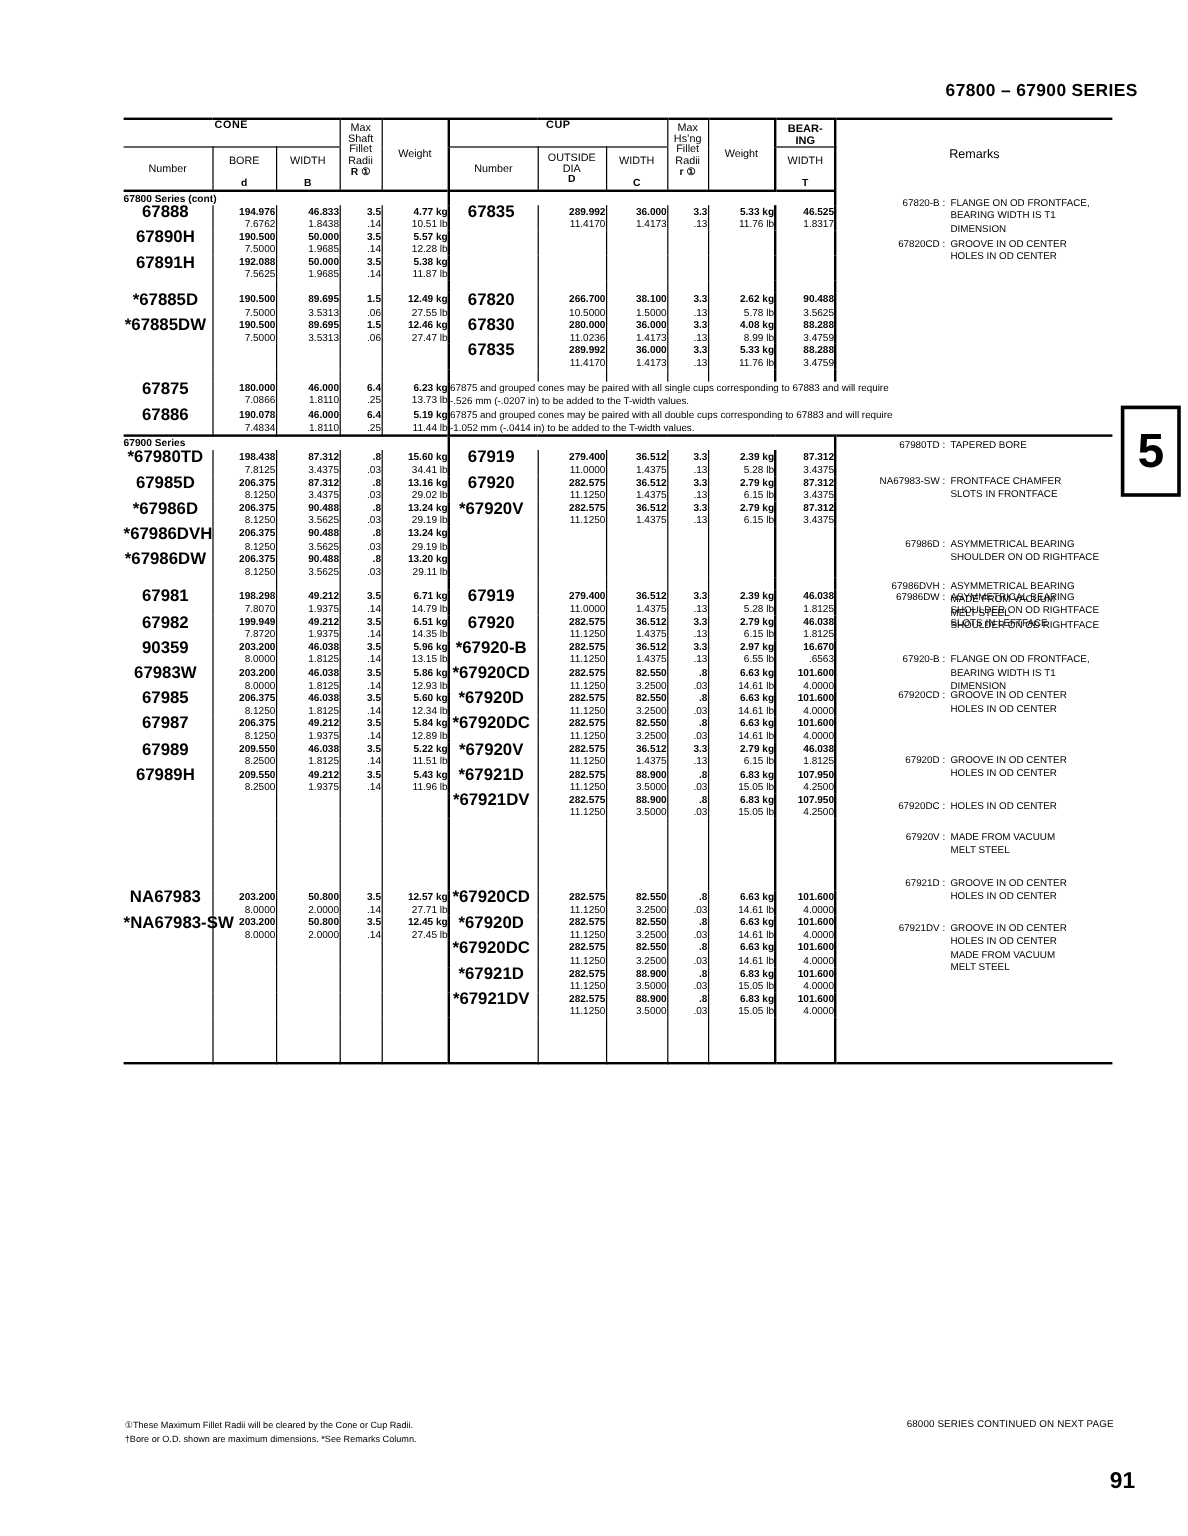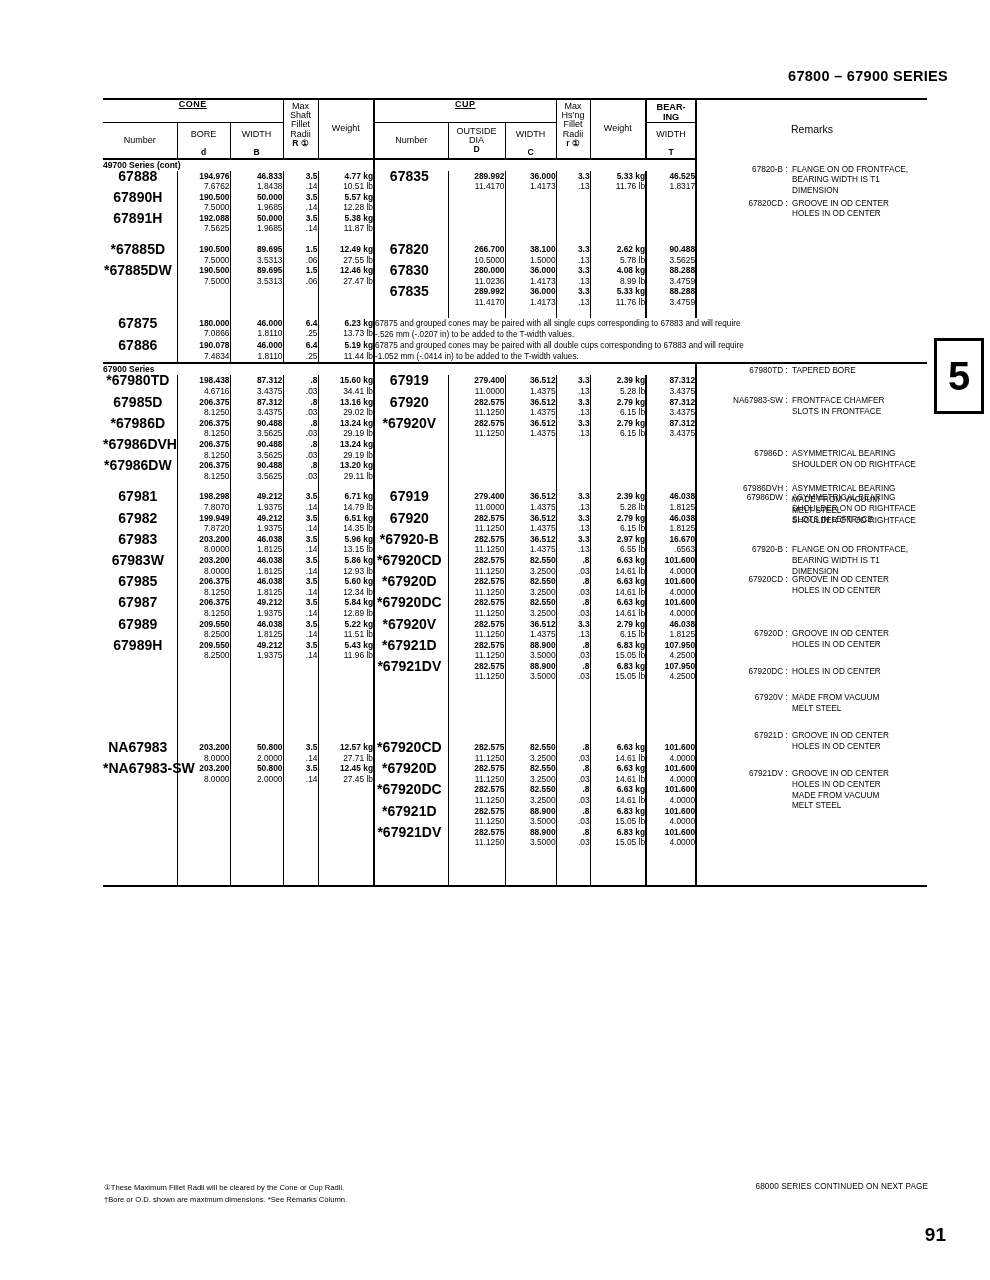--- a/index.html
+++ b/index.html
@@ -82,21 +82,20 @@
   .hdr-top td, .hdr-mid td {
     text-align: center;
     font-size: 9px;
     line-height: 1.02;
   }
   .grp-title {
     font-weight: bold;
     font-size: 12.5px;
     letter-spacing: .5px;
     padding-bottom: 2px;
-    text-decoration: underline;
   }
   .hdr-small {
     font-size: 8.2px;
     line-height: 1.05;
     font-weight: normal;
   }
   .hdr-sym { font-weight: bold; font-size: 8.6px; }
 
   
   .bt-thick { border-top: 2.6px solid #000 !important; }
@@ -230,21 +229,21 @@
         <tr class="hdr-mid">
           <td class="hdr-small" style="vertical-align:middle;">Number</td>
           <td class="hdr-small bl-thin" style="padding-top:7px;">BORE<br><br><span class="hdr-sym">d</span></td>
           <td class="hdr-small bl-thin" style="padding-top:7px;">WIDTH<br><br><span class="hdr-sym">B</span></td>
           <td class="hdr-small bl-thick" style="vertical-align:middle;">Number</td>
           <td class="hdr-small bl-thin" style="padding-top:4px;">OUTSIDE<br>DIA<br><span class="hdr-sym">D</span></td>
           <td class="hdr-small bl-thin" style="padding-top:7px;">WIDTH<br><br><span class="hdr-sym">C</span></td>
           <td class="hdr-small bl-thick" style="padding-top:7px;">WIDTH<br><br><span class="hdr-sym">T</span></td>
         </tr>
         <tr>
-          <td colspan="5" class="sec-label bt-thick">49700 Series (cont)</td>
+          <td colspan="5" class="sec-label bt-thick">67800 Series (cont)</td>
           <td colspan="6" class="bt-thick bl-thick">&nbsp;</td>
           <td class="remarks-col bl-thick" rowspan="5">
             <div class="remarks-inner">
               <div class="rem-item" style="top:6px">
                 <span class="rem-key">67820-B</span>
                 <span class="rem-colon">:</span>
                 <span class="rem-vals">
                   <div>FLANGE ON OD FRONTFACE,</div>
                   <div>BEARING WIDTH IS T1</div>
                   <div>DIMENSION</div>
@@ -570,21 +569,21 @@
                   <div>SHOULDER ON OD RIGHTFACE</div>
                 </span>
               </div>
             </div>
           </td>
         </tr>
         <tr style="height:21.2px">
           <td class="part-name bt-thin-none"><span class="mm">*67980TD</span><span class="in">&nbsp;</span></td>
           <td class="dat num-r bl-thin">
             <span class="mm">198.438</span>
-            <span class="in">4.6716</span>
+            <span class="in">7.8125</span>
           </td>
           <td class="dat num-r bl-thin">
             <span class="mm">87.312</span>
             <span class="in">3.4375</span>
           </td>
           <td class="dat num-r bl-thin">
             <span class="mm">.8</span>
             <span class="in">.03</span>
           </td>
           <td class="dat num-r bl-thin">
@@ -901,21 +900,21 @@
           <td class="dat num-r bl-thin">
             <span class="mm">2.79 kg</span>
             <span class="in">6.15 lb</span>
           </td>
           <td class="dat num-r bl-thick">
             <span class="mm">46.038</span>
             <span class="in">1.8125</span>
           </td>
         </tr>
         <tr style="height:21.2px">
-          <td class="part-name bt-thin-none"><span class="mm">67983</span><span class="in">&nbsp;</span></td>
+          <td class="part-name bt-thin-none"><span class="mm">90359</span><span class="in">&nbsp;</span></td>
           <td class="dat num-r bl-thin">
             <span class="mm">203.200</span>
             <span class="in">8.0000</span>
           </td>
           <td class="dat num-r bl-thin">
             <span class="mm">46.038</span>
             <span class="in">1.8125</span>
           </td>
           <td class="dat num-r bl-thin">
             <span class="mm">3.5</span>

